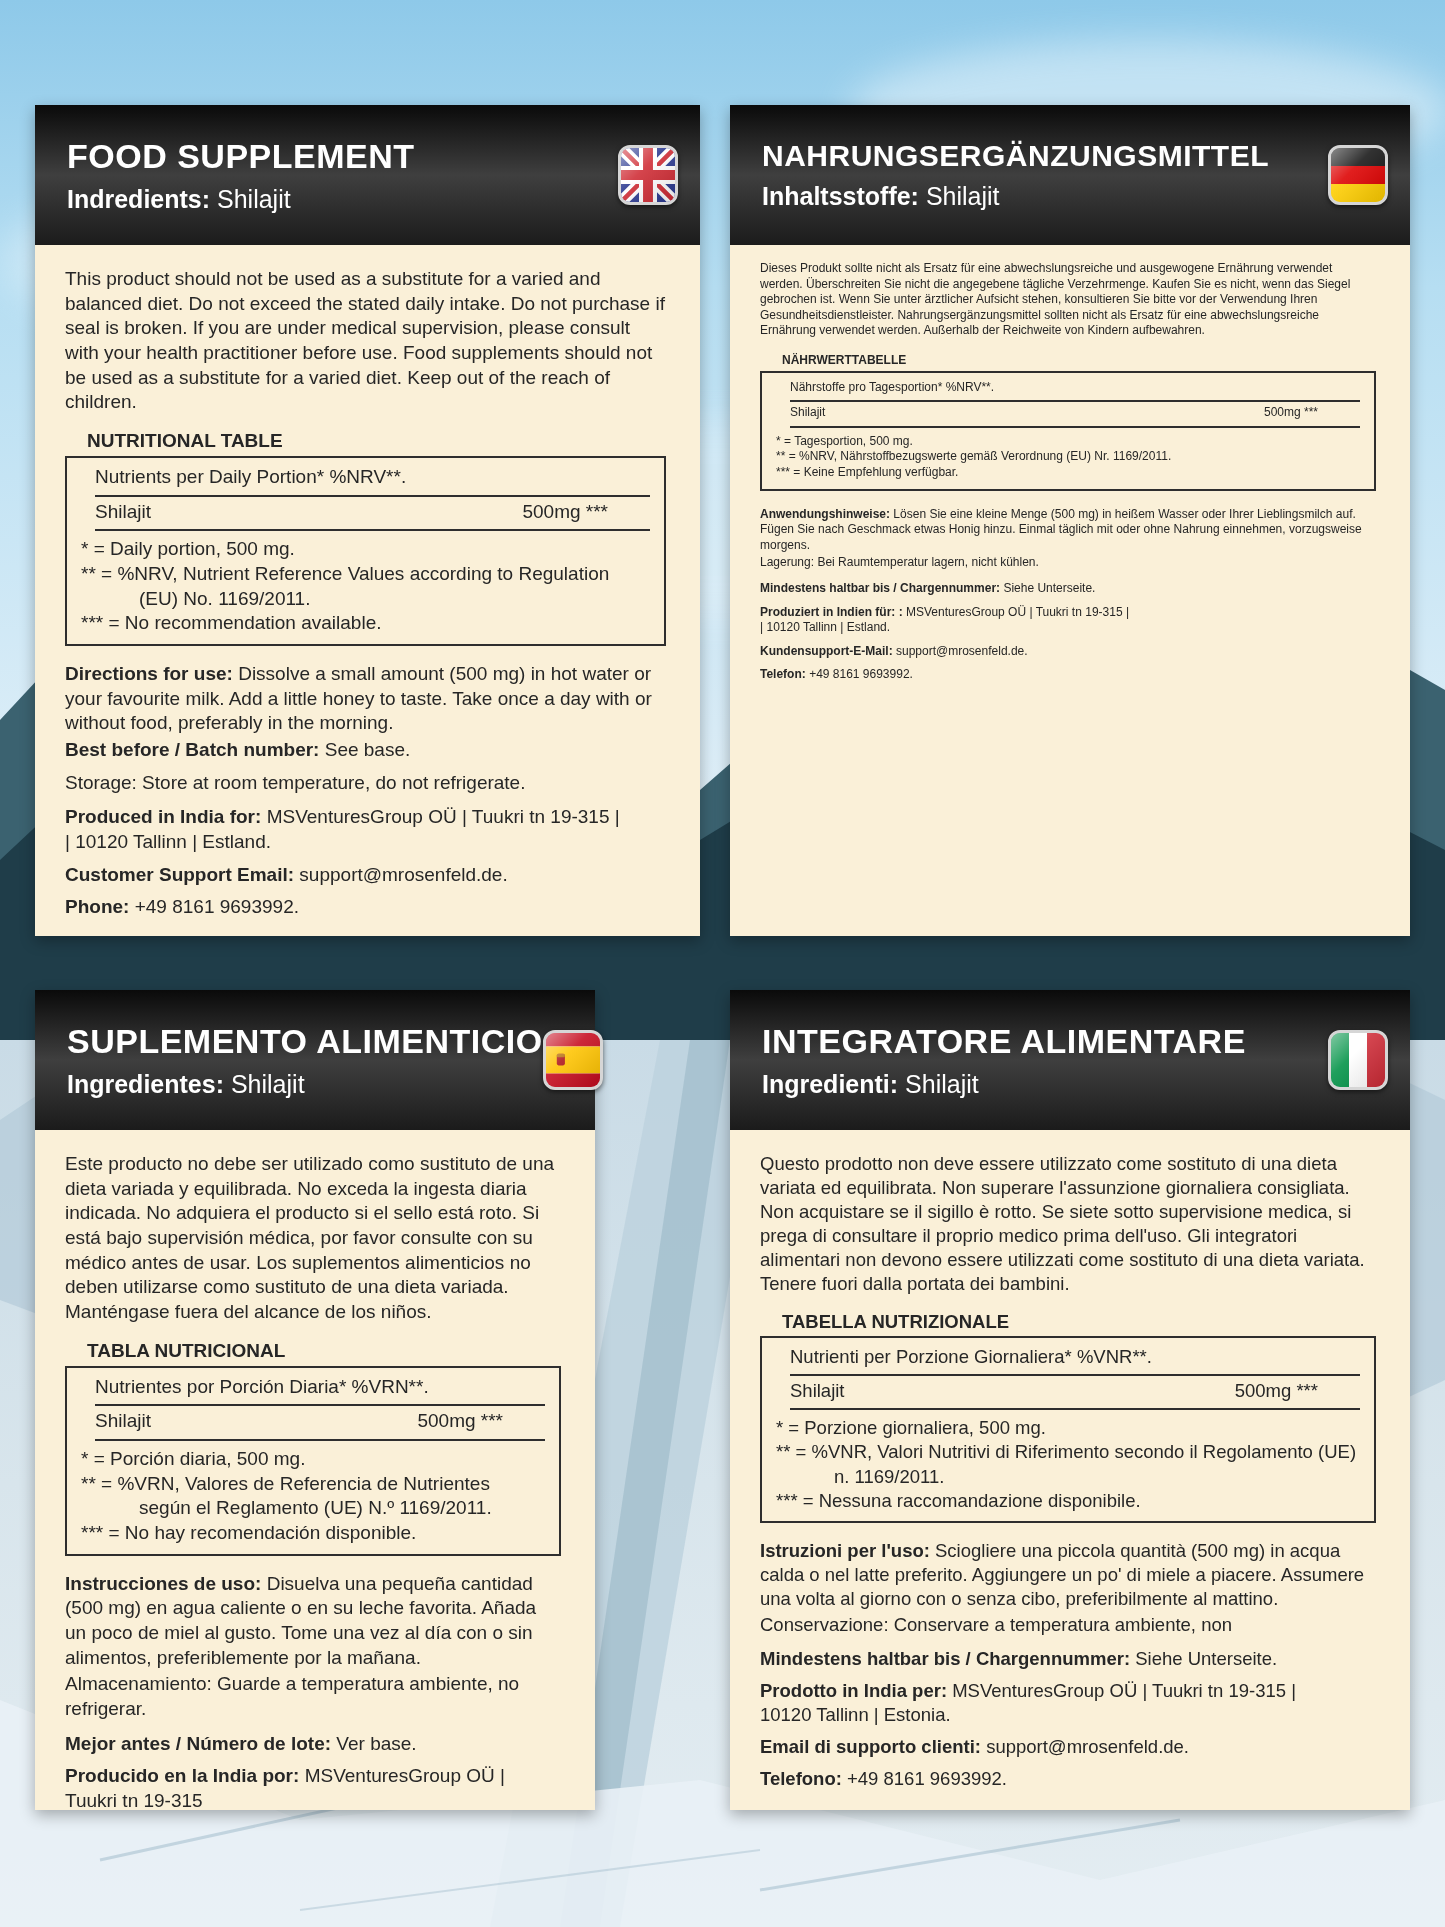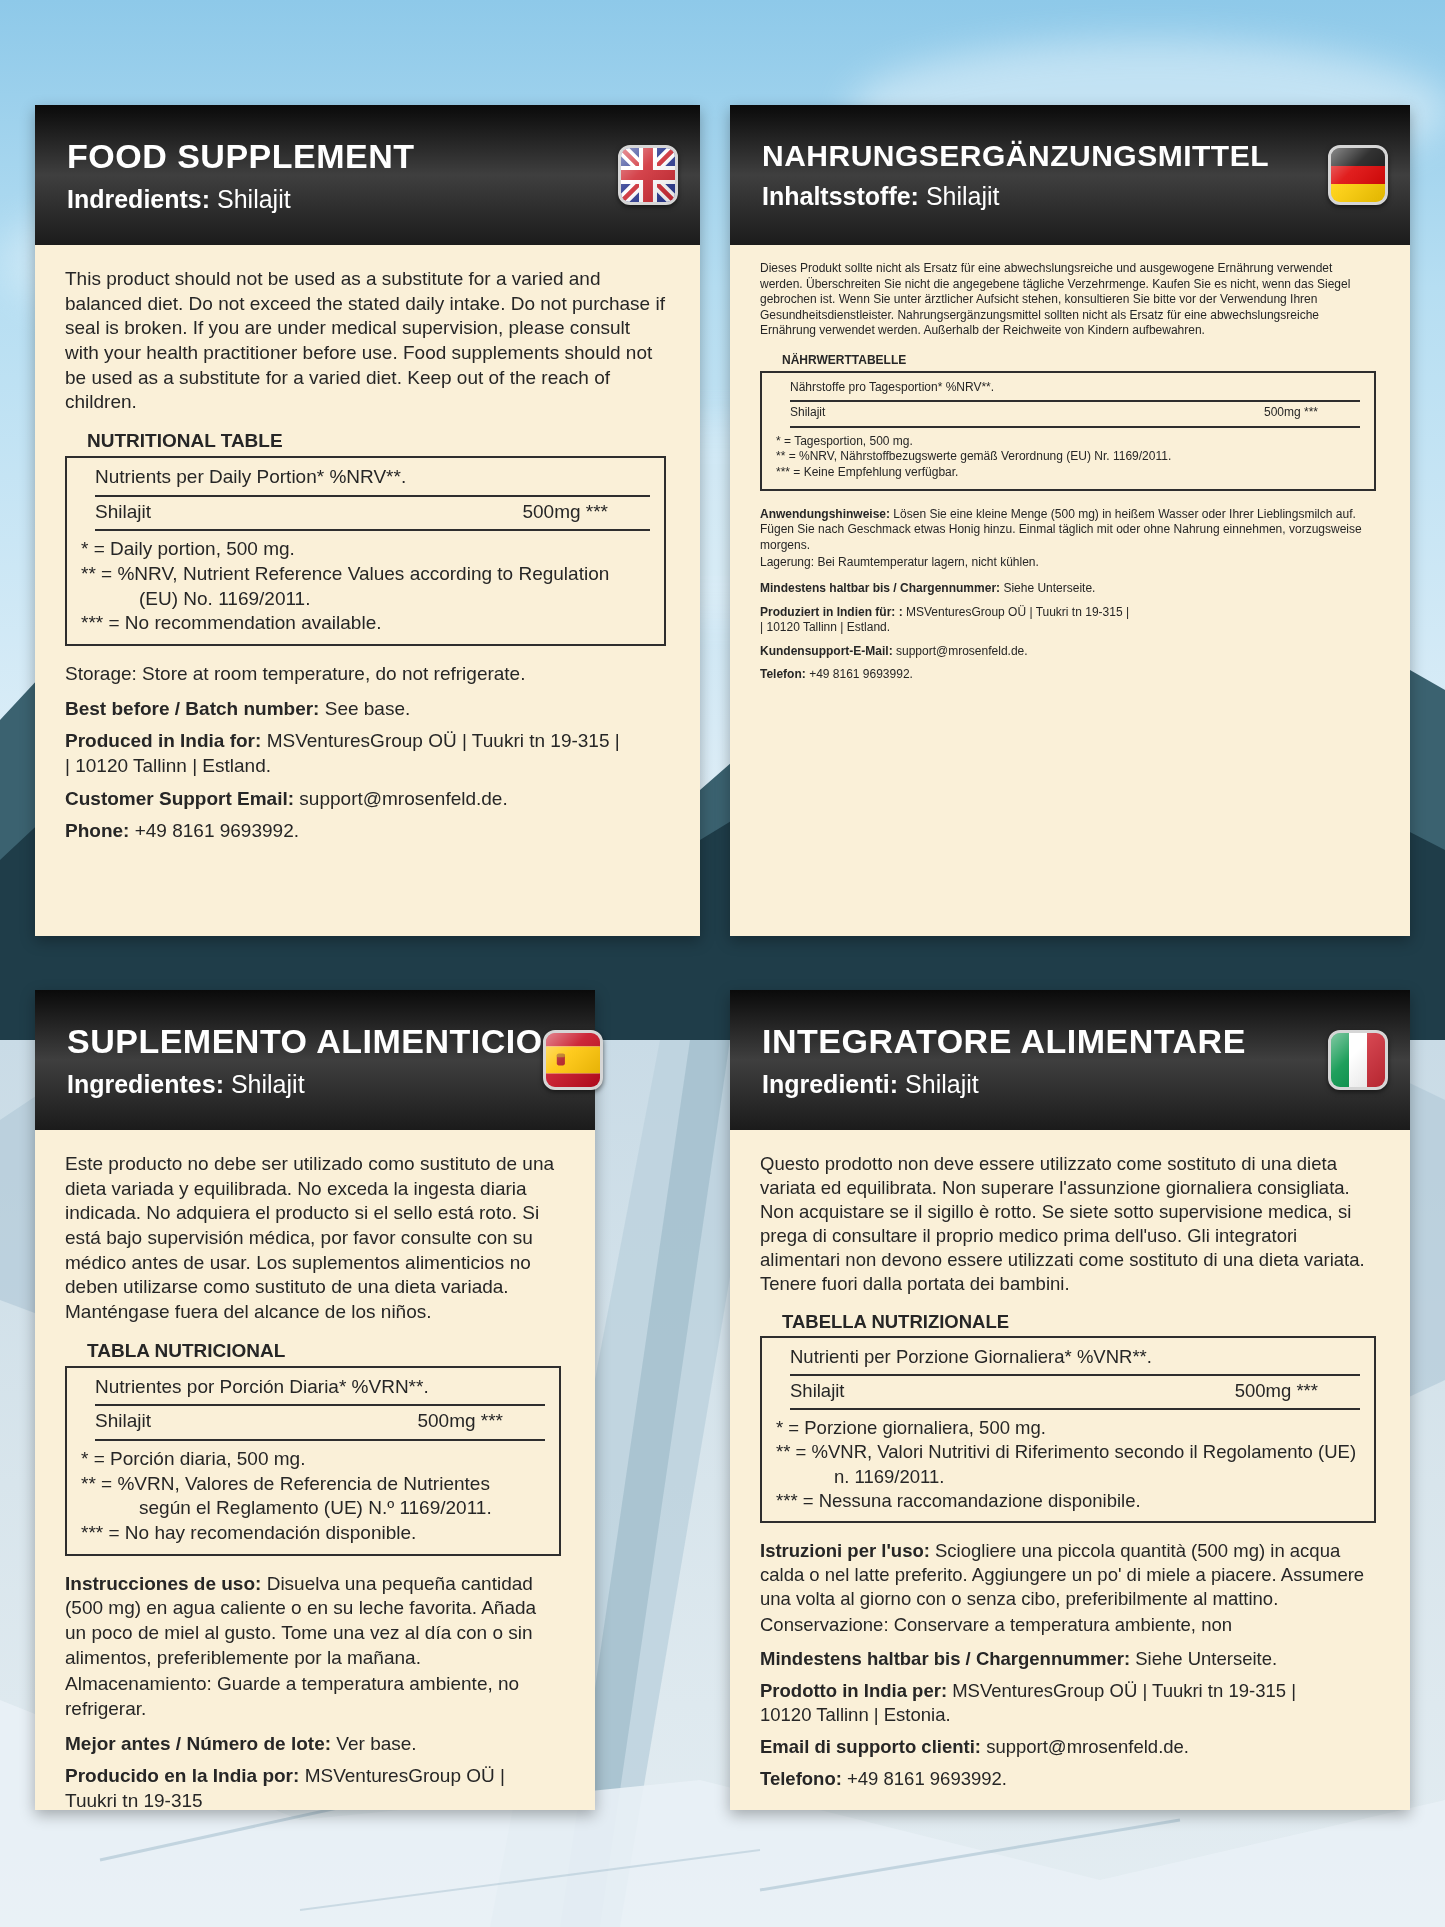--- a/index.html
+++ b/index.html
@@ -133,22 +133,23 @@
         <div class="t-row t-main">
           <span>Shilajit</span>
           <span class="amount">500mg ***</span>
         </div>
         <div class="t-notes">
           <div class="note">* = Daily portion, 500 mg.</div>
           <div class="note">** = %NRV, Nutrient Reference Values according to Regulation (EU) No. 1169/2011.</div>
           <div class="note">*** = No recommendation available.</div>
         </div>
       </div>
+      <p class="info directions"><b>Directions for use:</b> <span>Dissolve a small amount (500 mg) in hot water or your favourite milk. Add a little honey to taste. Take once a day with or without food, preferably in the morning.</span></p>
+      <p class="info"><b>Best before / Batch number:</b> <span>See base.</span></p>
       <p class="info storage"><span>Storage:</span> <span>Store at room temperature, do not refrigerate.</span></p>
-      <p class="info"><b>Best before / Batch number:</b> <span>See base.</span></p>
       <p class="info produced"><b>Produced in India for:</b> <span>MSVenturesGroup OÜ | Tuukri tn 19-315 |</span><span class="line2">| 10120 Tallinn | Estland.</span></p>
       <p class="info"><b>Customer Support Email:</b> <span>support@mrosenfeld.de.</span></p>
       <p class="info"><b>Phone:</b> <span>+49 8161 9693992.</span></p>
     </div>
   </section>
 
   <section class="panel panel-de">
     <header class="panel-header">
       <div class="header-text">
         <h1 class="title">NAHRUNGSERGÄNZUNGSMITTEL</h1>

